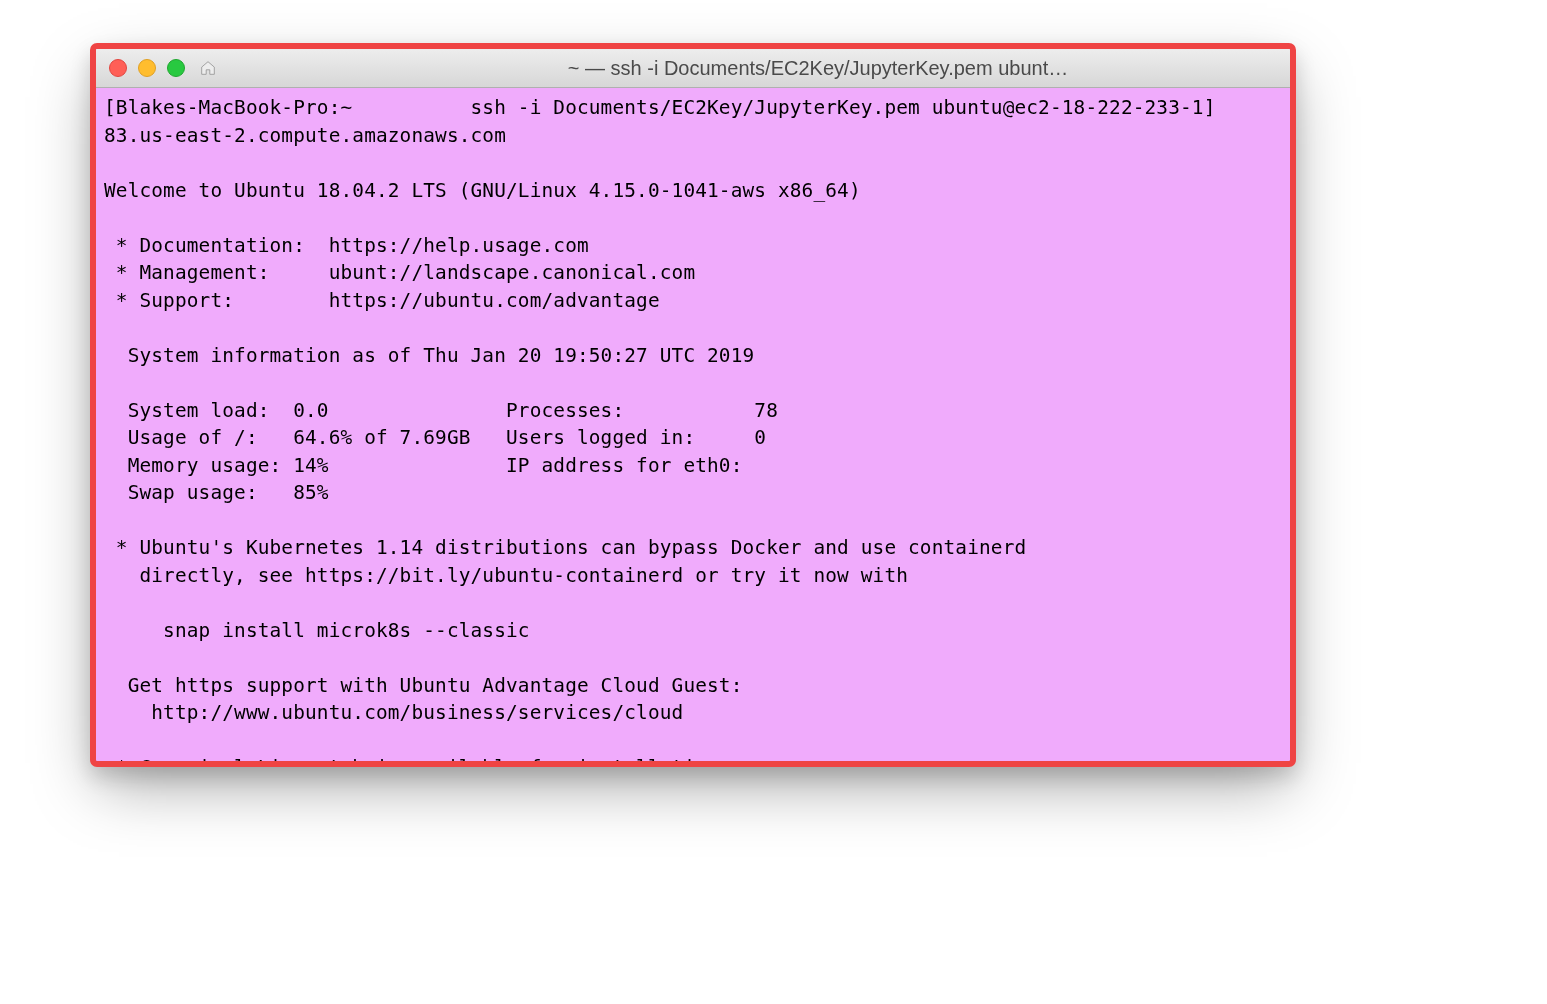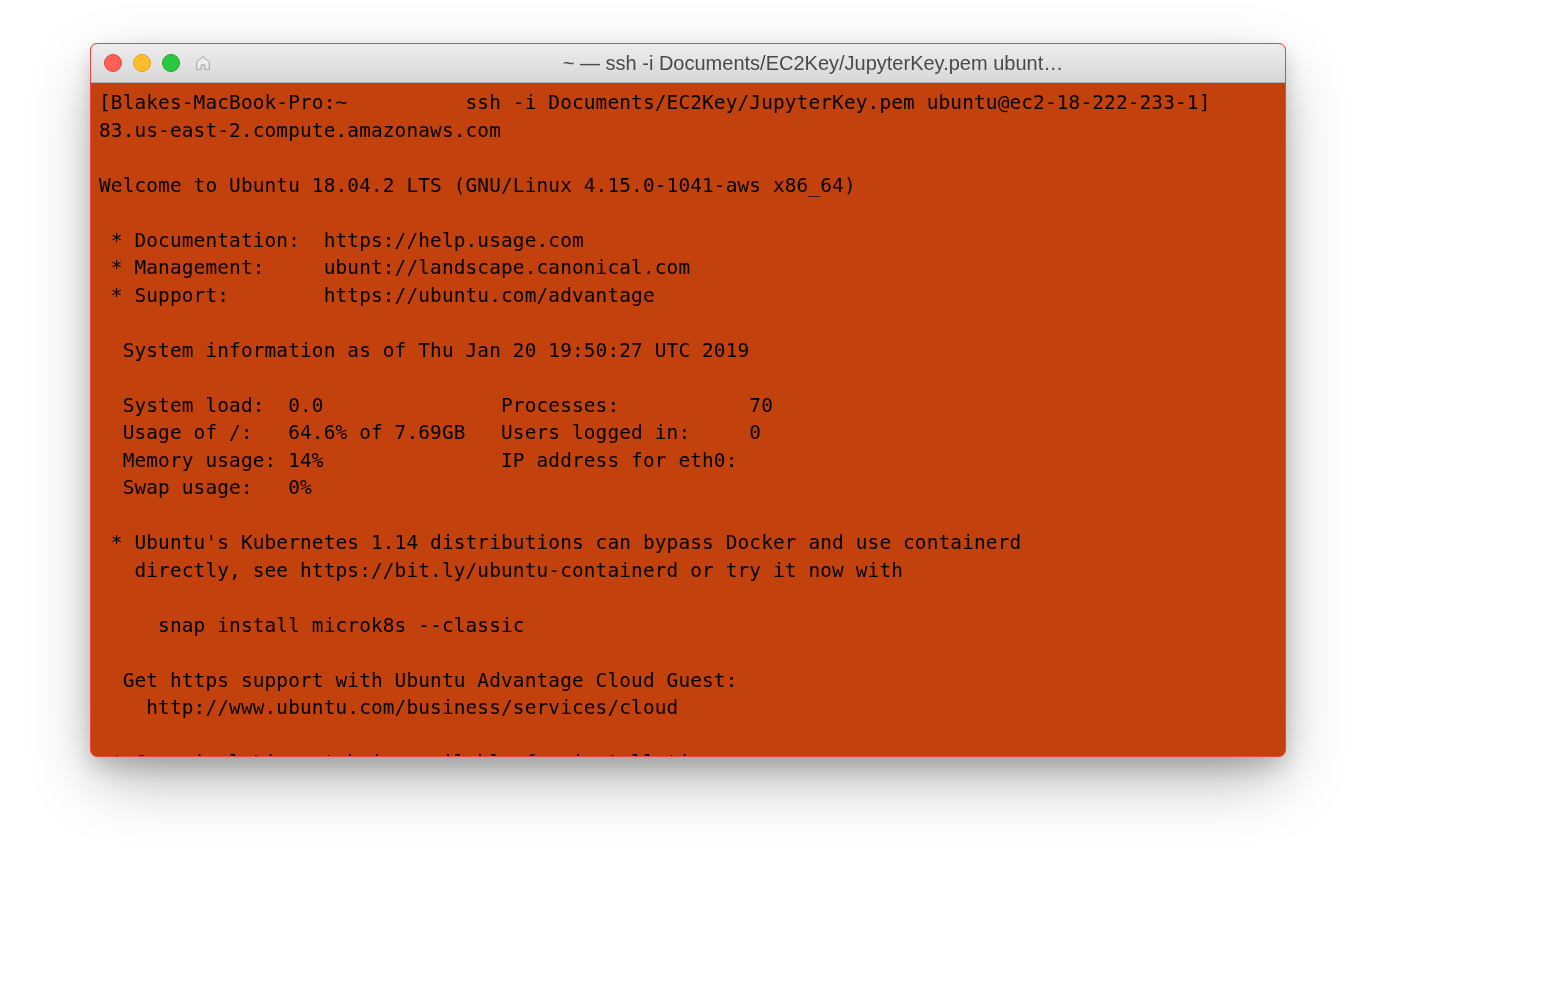--- a/index.html
+++ b/index.html
@@ -1,16 +1,16 @@
 <!DOCTYPE html>
 <html><head>
 <meta charset="utf-8">
 <style>
 html,body{margin:0;padding:0;background:#fff;width:1547px;height:1004px;font-family:-apple-system,BlinkMacSystemFont,"Helvetica Neue",Arial,sans-serif}
-.window{position:absolute;left:90px;top:43px;width:1194px;height:712px;background:#c2410c;border:1px solid #ef4444;border-radius:7px;box-shadow:0 25px 60px -8px rgba(0,0,0,0.35),0 10px 20px rgba(0,0,0,0.15);overflow:hidden}
+.window{position:absolute;left:90px;top:43px;width:1194px;height:712px;background:#f0abfc;border:6px solid #ef4444;border-radius:7px;box-shadow:0 25px 60px -8px rgba(0,0,0,0.35),0 10px 20px rgba(0,0,0,0.15);overflow:hidden}
 .titlebar{height:38px;background:linear-gradient(#ededed,#d7d7d7);border-bottom:1px solid #b0b0b0;display:flex;align-items:center;position:relative}
 .traffic{display:flex;gap:11px;margin-left:13px}
 .tl{width:16px;height:16px;border-radius:50%}
 .tl.red{background:#ff5f57;border:1px solid #e24640}
 .tl.yellow{background:#ffbd2e;border:1px solid #e0a024}
 .tl.green{background:#28c940;border:1px solid #1fa72f}
 .proxy{margin-left:14px;width:18px;height:18px;display:flex;align-items:center;justify-content:center}
 .proxy svg{width:18px;height:18px}
 .title{position:absolute;left:0;right:0;text-align:center;font-size:20px;color:#4a4a4a;font-weight:400;pointer-events:none;padding-left:250px}
 .content{padding:6px 8px 0 8px;font-family:"Menlo","Monaco","Consolas",monospace;font-size:19.4px;line-height:27.5px;color:#000;white-space:pre;overflow:hidden;letter-spacing:0.15px}
@@ -36,24 +36,24 @@
 <span>83.us-east-2.compute.amazonaws.com</span>
 
 <span>Welcome to Ubuntu 18.04.2 LTS (GNU/Linux 4.15.0-1041-aws x86_64)</span>
 
 <span> * Documentation:  https://help.usage.com</span>
 <span> * Management:     ubunt://landscape.canonical.com</span>
 <span> * Support:        https://ubuntu.com/advantage</span>
 
 <span>  System information as of Thu Jan 20 19:50:27 UTC 2019</span>
 
-<span>  System load:  0.0               Processes:           70</span>
+<span>  System load:  0.0               Processes:           78</span>
 <span>  Usage of /:   64.6% of 7.69GB   Users logged in:     0</span>
 <span>  Memory usage: 14%               IP address for eth0:</span>
-<span>  Swap usage:   0%</span>
+<span>  Swap usage:   85%</span>
 
 <span> * Ubuntu's Kubernetes 1.14 distributions can bypass Docker and use containerd</span>
 <span>   directly, see https://bit.ly/ubuntu-containerd or try it now with</span>
 
 <span>     snap install microk8s --classic</span>
 
 <span>  Get https support with Ubuntu Advantage Cloud Guest:</span>
 <span>    http://www.ubuntu.com/business/services/cloud</span>
 
 <span> * Canonical Livepatch is available for installation.</span>

